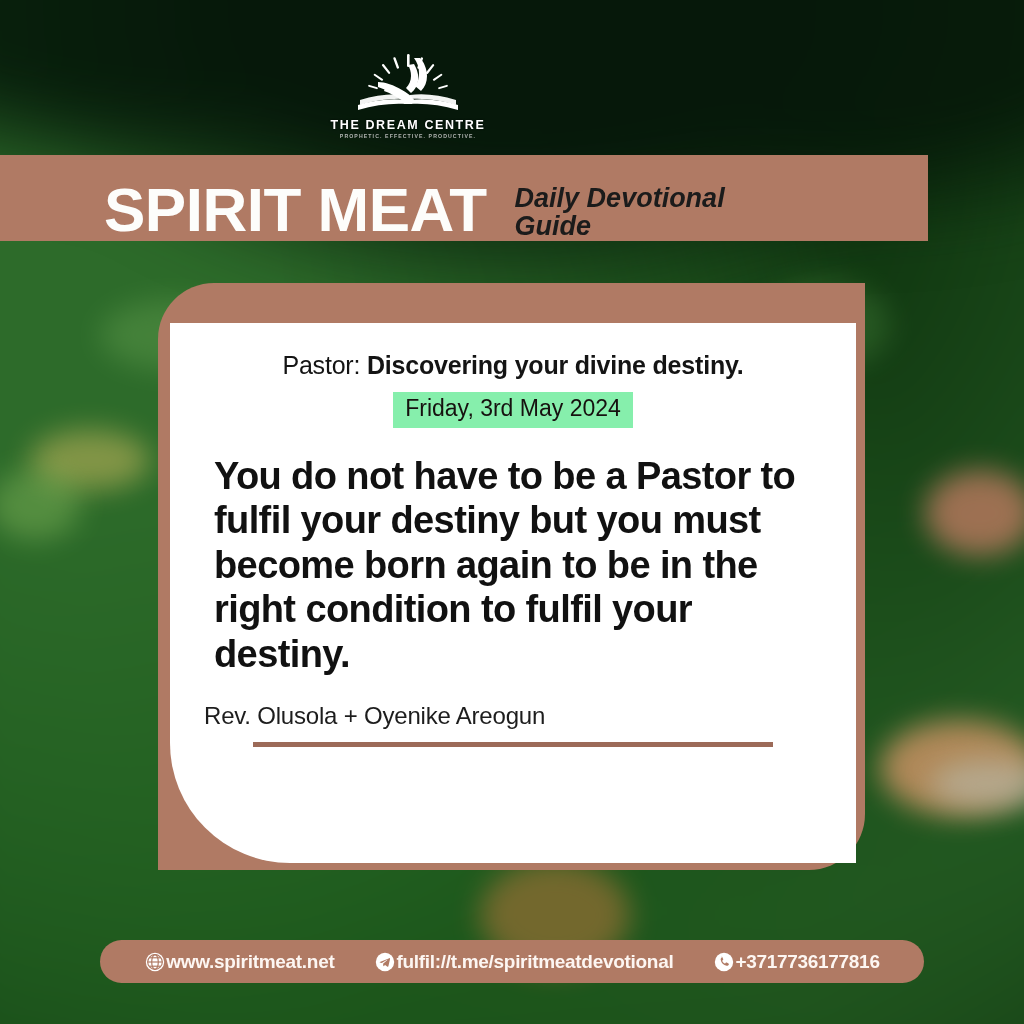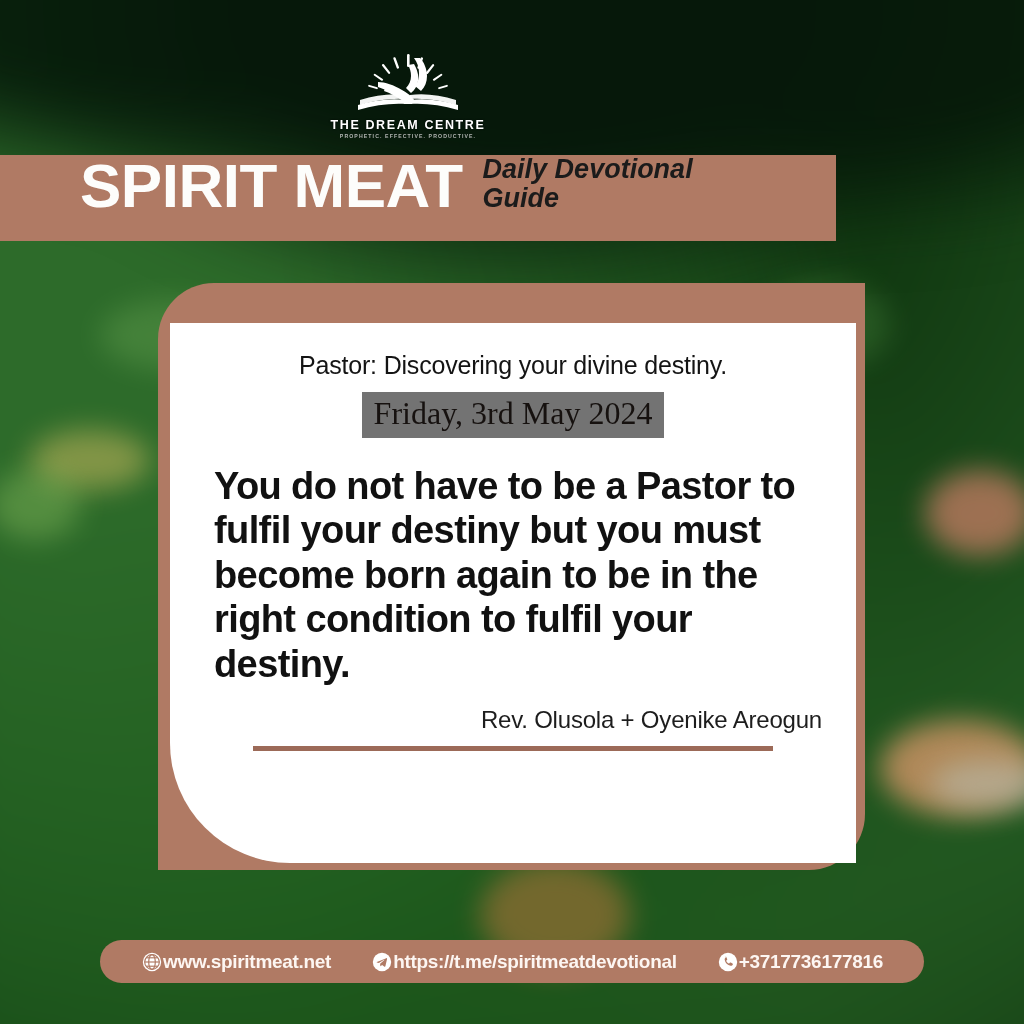--- a/index.html
+++ b/index.html
@@ -61,35 +61,35 @@
     color: #cfcfcf;
     font-size: 5.2px;
     letter-spacing: 1.1px;
     font-weight: bold;
     opacity: .85;
   }
 
   
   .header-band {
     position: absolute; top: 155px; left: 0;
-    width: 836px; height: 86px;
+    width: 928px; height: 86px;
     background: #b07a64;
-    display: flex; align-items: flex-start;
-    padding-left: 80px;
+    display: flex; align-items: flex-end;
+    padding-left: 104px;
   }
   .brand-title {
     color: #fdfdfb;
     font-size: 62px;
     font-weight: bold;
     letter-spacing: -0.5px;
     line-height: 1;
     font-family: "Liberation Sans", sans-serif;
   }
   .brand-sub {
-    margin-left: 20px;
+    margin-left: 28px;
     color: #1b1b1b;
     font-size: 27px;
     font-style: italic;
     font-weight: bold;
     line-height: 1.06;
     max-width: 270px;
     font-family: "Liberation Sans", sans-serif;
   }
 
   
@@ -112,46 +112,45 @@
   }
 
   .theme-line {
     text-align: center;
     font-size: 25px;
     color: #141414;
     letter-spacing: -0.2px;
     white-space: nowrap;
   }
   .theme-label { font-weight: normal; }
-  .theme-value { font-weight: normal; }
+  .theme-value { font-weight: bold; }
 
   .date-row { text-align: center; margin-top: 12px; }
   .date-chip {
     display: inline-block;
-    background: #737373;
+    background: #86efac;
     color: #16110f;
-    font-size: 32px;
+    font-size: 23px;
     padding: 4px 12px 6px 12px;
     line-height: 1.12;
-    font-family: Liberation Serif, serif;
   }
 
   .quote {
     margin-top: 26px;
     font-size: 38px;
     font-weight: bold;
     line-height: 1.17;
     color: #111111;
     letter-spacing: -0.6px;
     padding: 0 10px;
   }
 
   .author {
-    margin-top: 20px;
-    text-align: right;
+    margin-top: 26px;
+    text-align: left;
     font-size: 24px;
     color: #1d1d1d;
     letter-spacing: -0.2px;
   }
   .rule {
     margin: 12px auto 0 auto;
     width: 520px; height: 5px;
     background: #9c6a58;
   }
 
@@ -254,21 +253,21 @@
         </g>
       </svg>
       <span class="footer-text">www.spiritmeat.net</span>
     </div>
 
     <div class="footer-item">
       <svg class="fi" viewBox="0 0 24 24">
         <circle cx="12" cy="12" r="10" fill="#ffffff"></circle>
         <path d="M6.4 11.9l10.3-4.1c.5-.2 1 .2.8.8l-1.8 8.1c-.1.5-.5.7-1 .4l-2.6-1.9-1.3 1.2c-.2.2-.4.2-.6.1l-.3-2.5 4.7-4.3c.2-.2-.1-.3-.3-.2l-5.8 3.6-2-.6c-.5-.2-.5-.5-.1-.6z" fill="#b07a64"></path>
       </svg>
-      <span class="footer-text">https://t.me/spiritmeatdevotional</span>
+      <span class="footer-text">fulfil://t.me/spiritmeatdevotional</span>
     </div>
 
     <div class="footer-item">
       <svg class="fi" viewBox="0 0 24 24">
         <circle cx="12" cy="12" r="10" fill="#ffffff"></circle>
         <path d="M9.1 6.4c.4-.2.9 0 1.1.4l.9 1.9c.2.4.1.8-.2 1.1l-.7.6c-.1.1-.2.3-.1.5.5 1.2 1.5 2.2 2.7 2.7.2.1.4 0 .5-.1l.6-.7c.3-.3.7-.4 1.1-.2l1.9.9c.4.2.6.7.4 1.1-.4 1-1.4 1.6-2.5 1.4-3.3-.5-5.9-3.1-6.4-6.4-.2-1.1.4-2.1 1.4-2.5z" fill="#b07a64"></path>
       </svg>
       <span class="footer-text">+3717736177816</span>
     </div>
 

